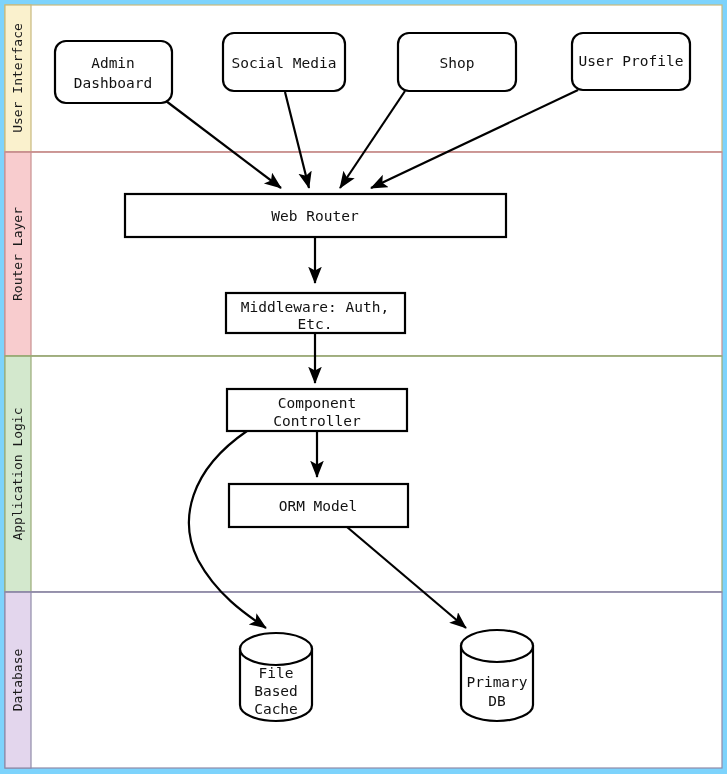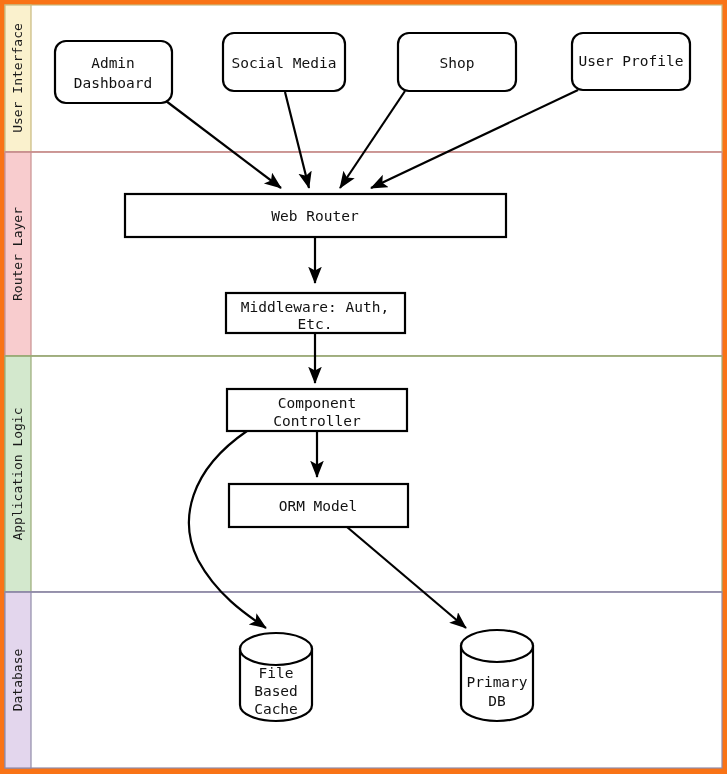--- a/index.html
+++ b/index.html
@@ -6,21 +6,21 @@
   html, body {
     margin: 0;
     padding: 0;
     background: #ffffff;
     font-family: "DejaVu Sans Mono", monospace;
   }
   #canvas {
     position: relative;
     width: 727px;
     height: 774px;
-    background: #f97316;
+    background: #7dd3fc;
     overflow: hidden;
   }
   #diagram-svg {
     position: absolute;
     left: 0;
     top: 0;
     width: 727px;
     height: 774px;
   }
   .lane-label-text {

